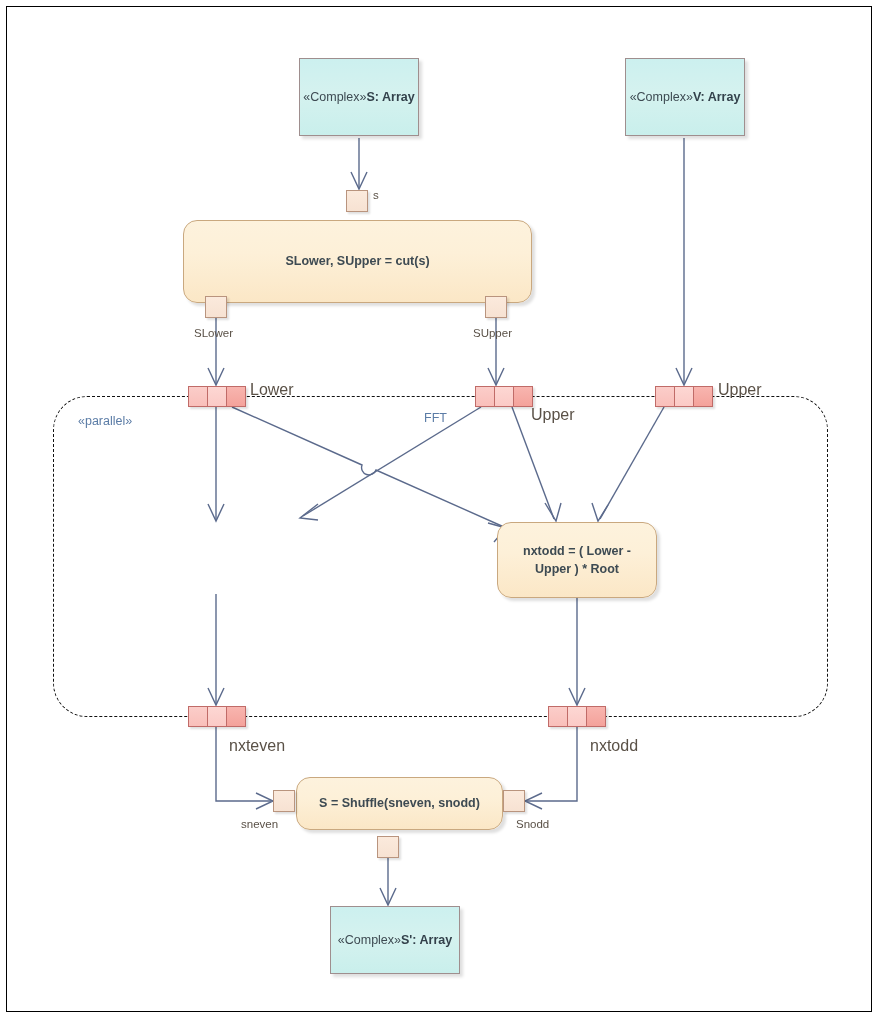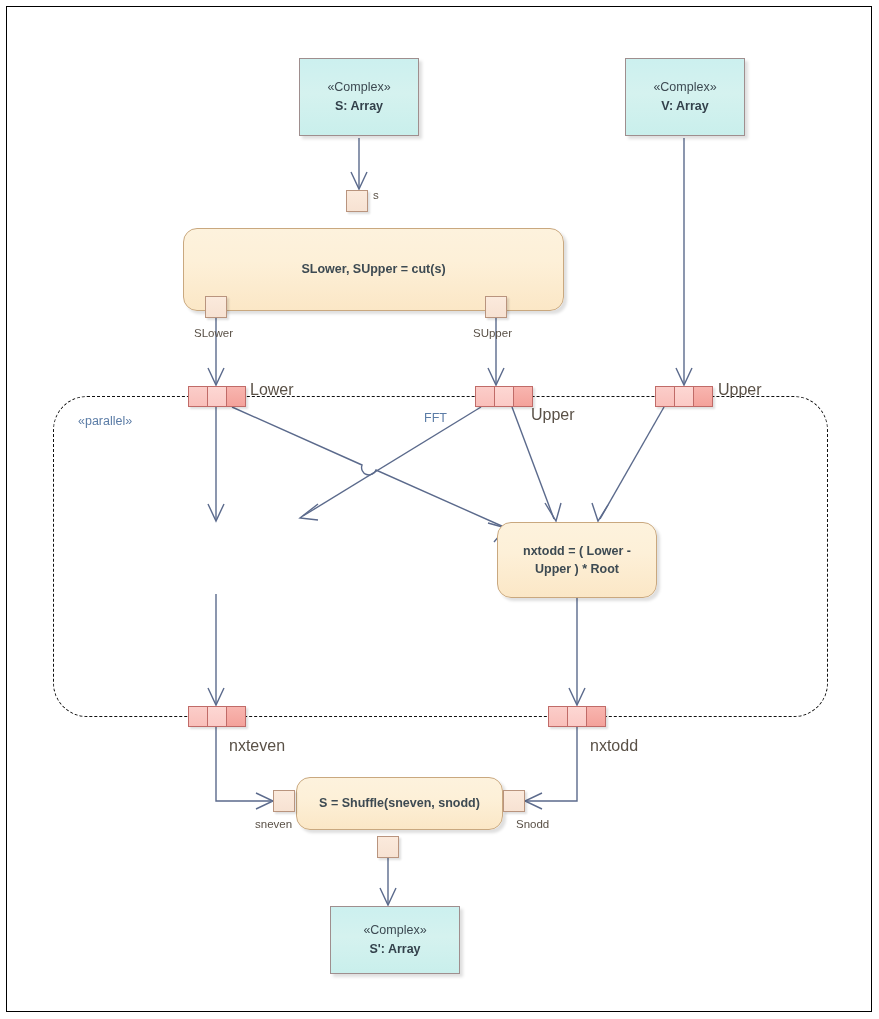--- a/index.html
+++ b/index.html
@@ -50,21 +50,20 @@
   }
 
   
   .objnode {
     position: absolute;
     box-sizing: border-box;
     border: 1px solid #9f8e8e;
     background: linear-gradient(to bottom, #ccf0ef 0%, #d5f2ef 45%, #c9efec 100%);
     box-shadow: 3px 3px 3px rgba(0,0,0,0.13);
     display: flex;
-    flex-direction: column;
     align-items: center;
     justify-content: center;
     color: #3d4a52;
     font-size: 12.5px;
     line-height: 1.5;
   }
   .objnode .stereo {
     font-weight: normal;
     color: #3d4a52;
   }
@@ -272,35 +271,35 @@
   <div class="objnode" style="left: 625px; top: 58px; width: 120px; height: 78px;">
     <div class="stereo">«Complex»</div>
     <div class="nm">V: Array</div>
   </div>
 
   <div class="objnode" style="left: 330px; top: 906px; width: 130px; height: 68px;">
     <div class="stereo">«Complex»</div>
     <div class="nm">S': Array</div>
   </div>
 
-  <div class="action" style="left: 183px; top: 228px; width: 381px; height: 83px;">SLower, SUpper = cut(s)</div>
+  <div class="action" style="left: 183px; top: 220px; width: 349px; height: 83px;">SLower, SUpper = cut(s)</div>
   <div class="action" style="left: 497px; top: 522px; width: 160px; height: 76px;">nxtodd = ( Lower - Upper ) * Root</div>
   <div class="action" style="left: 296px; top: 777px; width: 207px; height: 53px;">S = Shuffle(sneven, snodd)</div>
 
   <div class="pin" style="left: 346px; top: 190px;"></div>
   <div class="pinlabel" style="left: 373px; top: 189px;">s</div>
 
   <div class="pin" style="left: 205px; top: 296px;"></div>
   <div class="pinlabel" style="left: 194px; top: 327px;">SLower</div>
 
   <div class="pin" style="left: 485px; top: 296px;"></div>
   <div class="pinlabel" style="left: 473px; top: 327px;">SUpper</div>
 
   <div class="pin" style="left: 273px; top: 790px;"></div>
-  <div class="pinlabel" style="left: 255px; top: 818px;">sneven</div>
+  <div class="pinlabel" style="left: 241px; top: 818px;">sneven</div>
 
   <div class="pin" style="left: 503px; top: 790px;"></div>
   <div class="pinlabel" style="left: 516px; top: 818px;">Snodd</div>
 
   <div class="pin" style="left: 377px; top: 836px;"></div>
 
   <div class="expnode" style="left: 188px; top: 386px;">
     <span></span>
     <span></span>
     <span></span>

